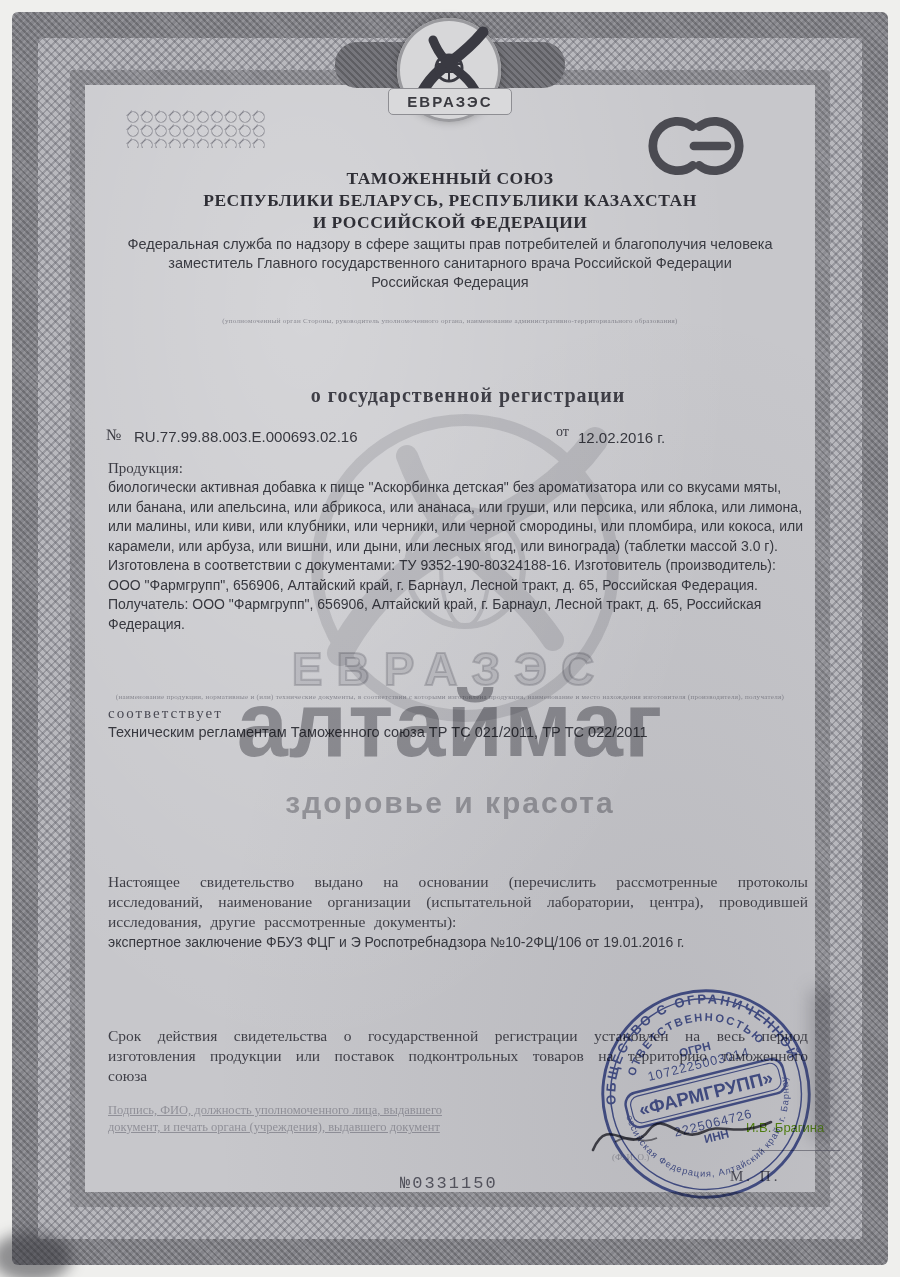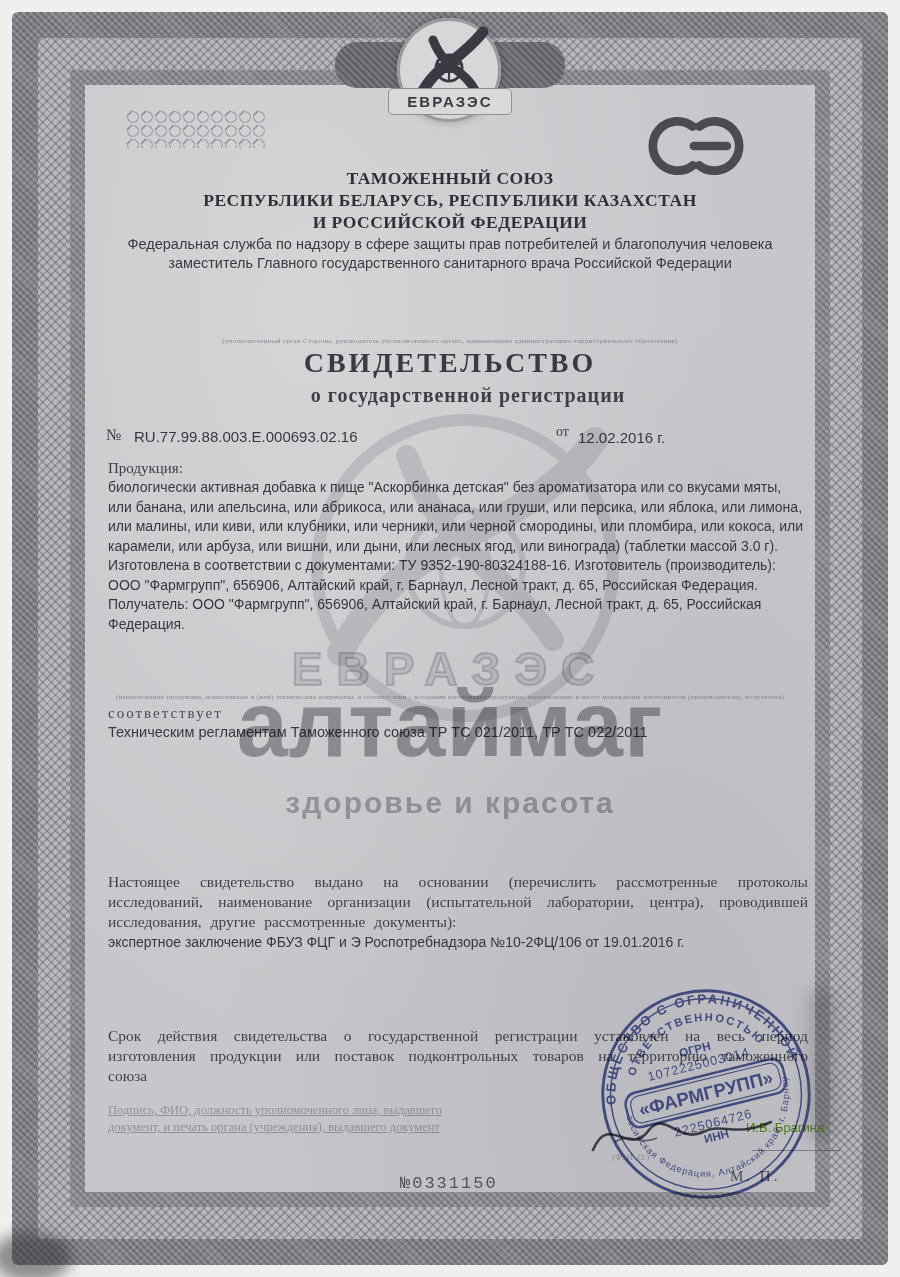--- a/index.html
+++ b/index.html
@@ -94,23 +94,23 @@
       <path d="M55.2 16.1 A 24 24 0 1 1 55.2 53.9" stroke="#4b4b52" stroke-width="8.5" fill="none" stroke-linecap="round"></path>
       <path d="M50 35 L 82 35" stroke="#4b4b52" stroke-width="8.5" stroke-linecap="round"></path>
     </svg>
   </div>
 
   <div class="abs ctr h-bold" style="top:168px;">ТАМОЖЕННЫЙ СОЮЗ</div>
   <div class="abs ctr h-bold" style="top:190px;">РЕСПУБЛИКИ БЕЛАРУСЬ, РЕСПУБЛИКИ КАЗАХСТАН</div>
   <div class="abs ctr h-bold" style="top:212px;">И РОССИЙСКОЙ ФЕДЕРАЦИИ</div>
   <div class="abs ctr h-sans" style="top:236px;">Федеральная служба по надзору в сфере защиты прав потребителей и благополучия человека</div>
   <div class="abs ctr h-sans" style="top:255px;">заместитель Главного государственного санитарного врача Российской Федерации</div>
-  <div class="abs ctr caption" style="top:317px;margin-top:20px;">(уполномоченный орган Стороны, руководитель уполномоченного органа, наименование административно-территориального образования)</div>
+  <div class="abs ctr h-sans" style="top:274px;">Российская Федерация</div>
+  <div class="abs ctr caption" style="top:317px;">(уполномоченный орган Стороны, руководитель уполномоченного органа, наименование административно-территориального образования)</div>
 
-  <div class="abs ctr doc-title" style="top:347px;">СВИДЕТЕЛЬСТВО</div>
   <div class="abs ctr doc-sub" style="top:384px;">о государственной регистрации</div>
 
   <div class="abs" style="left:106px;top:426px;font-size:16px;">№</div>
   <div class="abs sans-body" style="left:134px;top:427px;font-size:15px;">RU.77.99.88.003.E.000693.02.16</div>
   <div class="abs" style="left:556px;top:424px;font-size:14px;">от</div>
   <div class="abs sans-body" style="left:578px;top:428px;font-size:15px;">12.02.2016 г.</div>
 
   <div class="abs" style="left:108px;top:460px;font-size:15px;">Продукция:</div>
   <div class="abs sans-body" style="left:108px;top:478px;width:696px;">биологически активная добавка к пище "Аскорбинка детская" без ароматизатора или со вкусами мяты, или банана, или апельсина, или абрикоса, или ананаса, или груши, или персика, или яблока, или лимона, или малины, или киви, или клубники, или черники, или черной смородины, или пломбира, или кокоса, или карамели, или арбуза, или вишни, или дыни, или лесных ягод, или винограда) (таблетки массой 3.0 г). Изготовлена в соответствии с документами: ТУ 9352-190-80324188-16. Изготовитель (производитель): ООО "Фармгрупп", 656906, Алтайский край, г. Барнаул, Лесной тракт, д. 65, Российская Федерация.  Получатель: ООО "Фармгрупп", 656906, Алтайский край, г. Барнаул, Лесной тракт, д. 65, Российская Федерация.</div>
 

